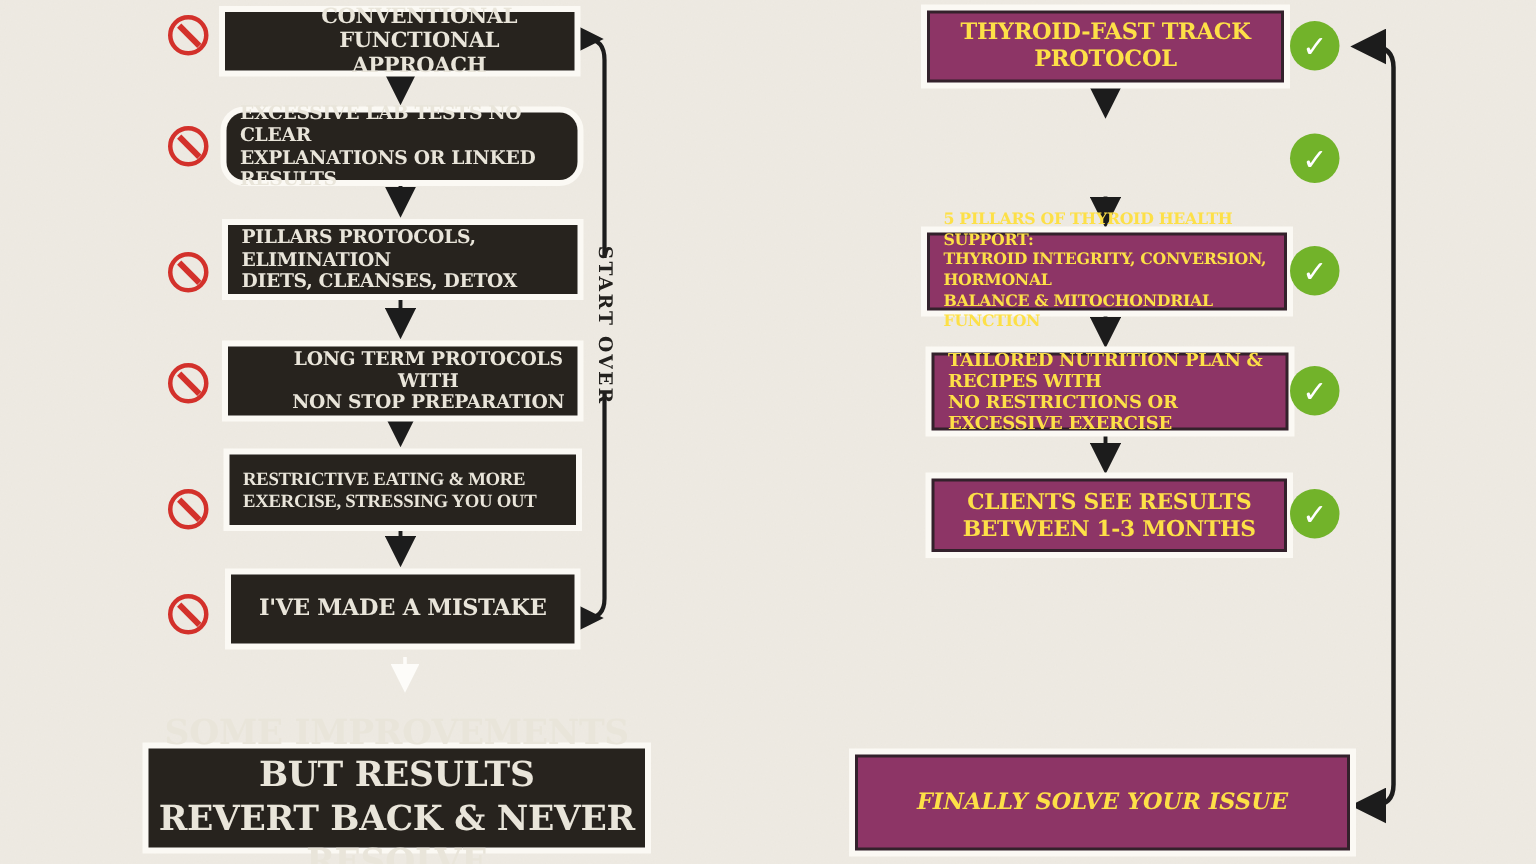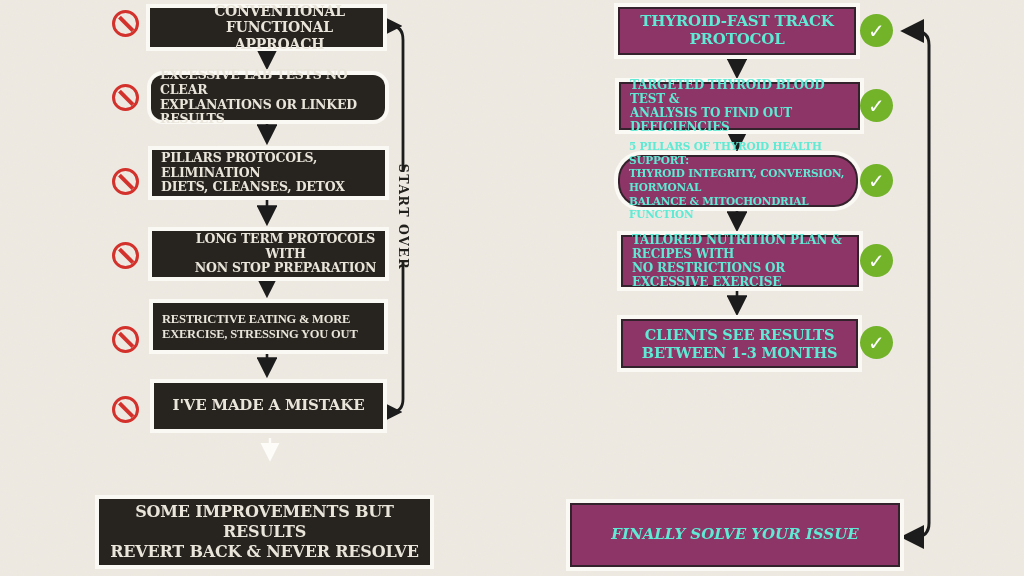--- a/index.html
+++ b/index.html
@@ -20,39 +20,39 @@
     font-weight:bold;
     white-space:pre-line;
     line-height:1.18;
     letter-spacing:-0.2px;
   }
   .dark{
     background:#27231e;color:#e9e5da;
     box-shadow:0 0 0 4px #fbf9f4;
   }
   .purple{
-    background:#8d3566;color:#5eead4;
+    background:#8d3566;color:#fde047;
     box-shadow:0 0 0 2px #33212b,0 0 0 6px #fbf9f4;
   }
   .tleft{justify-content:flex-start;text-align:left;padding-left:9px;padding-right:4px;}
   .tcenter{text-align:center;padding:0 4px;}
 
   
   .lb1{left:150px;top:8px;width:233px;height:39px;font-size:14px;padding-left:30px;}
   .lb2{left:151px;top:75px;width:234px;height:45px;font-size:12.5px;border-radius:12px;}
   .lb3{left:152px;top:150px;width:233px;height:46px;font-size:12.5px;}
   .lb4{left:152px;top:231px;width:233px;height:46px;font-size:12.5px;padding-left:38px;}
   .lb5{left:153px;top:303px;width:231px;height:47px;font-size:12.5px;font-family:Liberation Serif, serif;}
   .lb6{left:154px;top:383px;width:229px;height:46px;font-size:15px;}
-  .lout{left:99px;top:499px;width:331px;height:66px;font-size:16px;line-height:1.25;}
+  .lout{left:99px;top:499px;width:331px;height:66px;font-size:23px;line-height:1.25;}
 
   
   .rb1{left:620px;top:9px;width:234px;height:44px;font-size:15px;}
   .rb2{left:621px;top:84px;width:237px;height:44px;font-size:12px;}
-  .rb3{left:620px;top:157px;width:236px;height:48px;font-size:10.5px;line-height:1.3;border-radius:22px;}
+  .rb3{left:620px;top:157px;width:236px;height:48px;font-size:10.5px;line-height:1.3;}
   .rb4{left:623px;top:237px;width:234px;height:48px;font-size:12px;}
   .rb5{left:623px;top:321px;width:233px;height:45px;font-size:14.5px;}
   .rout{left:572px;top:505px;width:326px;height:60px;font-size:15px;letter-spacing:0;font-style:italic;}
 
   
   .no{
     position:absolute;width:27px;height:27px;box-sizing:border-box;
     border:3.5px solid #d3312b;border-radius:50%;
   }
   .no::after{
@@ -157,22 +157,20 @@
   <div class="box dark tcenter lb4">LONG TERM PROTOCOLS WITH
 NON STOP PREPARATION</div>
   <div class="box dark tleft   lb5">RESTRICTIVE EATING &amp; MORE
 EXERCISE, STRESSING YOU OUT</div>
   <div class="box dark tcenter lb6">I'VE MADE A MISTAKE</div>
   <div class="box dark tcenter lout">SOME IMPROVEMENTS BUT RESULTS
 REVERT BACK &amp; NEVER RESOLVE</div>
 
   <div class="box purple tcenter rb1">THYROID-FAST TRACK
 PROTOCOL</div>
-  <div class="box purple tleft   rb2">TARGETED THYROID BLOOD TEST &amp;
-ANALYSIS TO FIND OUT DEFICIENCIES</div>
   <div class="box purple tleft   rb3">5 PILLARS OF THYROID HEALTH SUPPORT:
 THYROID INTEGRITY, CONVERSION, HORMONAL
 BALANCE &amp; MITOCHONDRIAL FUNCTION</div>
   <div class="box purple tleft   rb4">TAILORED NUTRITION PLAN &amp; RECIPES WITH
 NO RESTRICTIONS OR EXCESSIVE EXERCISE</div>
   <div class="box purple tcenter rb5">CLIENTS SEE RESULTS
 BETWEEN 1-3 MONTHS</div>
   <div class="box purple tcenter rout">FINALLY SOLVE YOUR ISSUE</div>
 
   <div class="ck ck1">✓</div>

